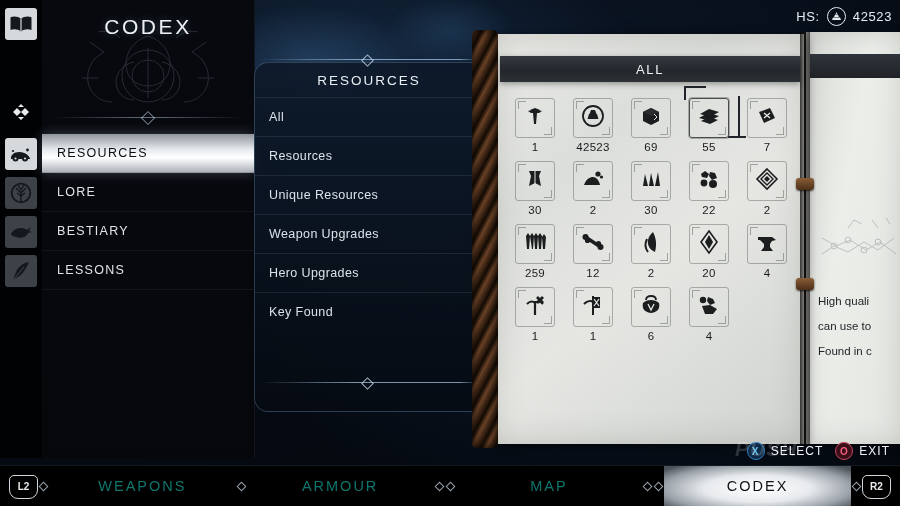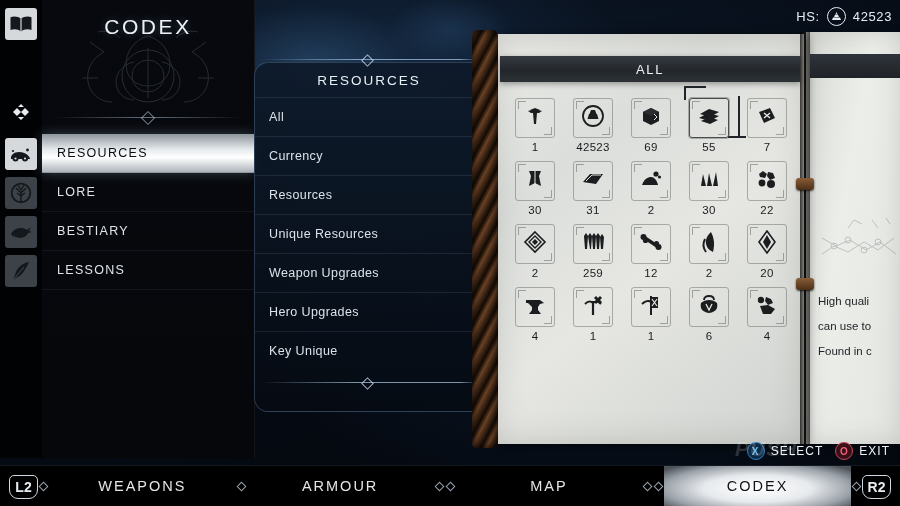--- a/index.html
+++ b/index.html
@@ -129,26 +129,26 @@
   .pr{display:flex;align-items:center;gap:6px;}
   .btn-x,.btn-o{width:16px;height:16px;border-radius:50%;display:flex;align-items:center;
         justify-content:center;font-size:10px;font-weight:bold;}
   .btn-x{background:#0f2a46;border:1.4px solid #2f7fc4;color:#6cc0f0;}
   .btn-o{background:#3a0f18;border:1.4px solid #c8455f;color:#ef5f7c;}
 
   
   .bottom{position:absolute;left:0;top:465px;width:900px;height:41px;background:#000;
         border-top:1px solid #141820;display:flex;align-items:center;}
   .shoulder{width:27px;height:22px;border:1.6px solid #cfd6dd;border-radius:5px 5px 9px 9px;
-        display:flex;align-items:center;justify-content:center;color:#e6ebf0;font-size:14px;
+        display:flex;align-items:center;justify-content:center;color:#e6ebf0;font-size:10px;
         font-weight:bold;margin-left:9px;flex:0 0 auto;}
   .sep{flex:0 0 auto;width:11px;display:flex;align-items:center;justify-content:center;}
   .sep span{display:block;width:5px;height:5px;border:1px solid rgba(200,215,230,.75);
         transform:rotate(45deg);}
-  .tab{flex:1 1 0;text-align:center;color:#e5e5e5;font-size:14.5px;letter-spacing:2px;
+  .tab{flex:1 1 0;text-align:center;color:#0f766e;font-size:14.5px;letter-spacing:2px;
         height:41px;line-height:41px;}
   .tab.active{color:#101214;
         background:radial-gradient(ellipse 120px 30px at 50% 55%, #ffffff 0%, #e7eaed 45%, #9aa1a8 78%, #4c5258 100%);}
   .watermark{position:absolute;left:735px;top:437px;color:rgba(255,255,255,.16);
         font-size:21px;letter-spacing:1px;font-weight:bold;font-style:italic;pointer-events:none;}
 </style>
 </head>
 <body>
 
 <div id="app">
@@ -252,36 +252,33 @@
   </div>
 
   <div class="respanel">
     <div class="res-tick-top"></div>
     <div class="tick-dia" style="left:108px;top:-7px"></div>
     <div class="res-title">RESOURCES</div>
     <div class="res-item">
         <span>All</span>
       </div>
     <div class="res-item">
-        <span>Currency</span>
-      </div>
-    <div class="res-item">
         <span>Resources</span>
       </div>
     <div class="res-item">
         <span>Unique Resources</span>
       </div>
     <div class="res-item">
         <span>Weapon Upgrades</span>
       </div>
     <div class="res-item">
         <span>Hero Upgrades</span>
       </div>
     <div class="res-item">
-        <span>Key Unique</span>
+        <span>Key Found</span>
       </div>
     <div class="res-tick-bot"></div>
     <div class="tick-dia" style="left:108px;top:316px"></div>
   </div>
 
   <div class="book">
     <div class="book-shadow"></div>
     <div class="page-right"></div>
     <div class="page-left"></div>
     <div class="gutter"></div>
@@ -358,29 +355,20 @@
       <div class="cell">
           <div class="slot">
             <span><svg width="22" height="22" viewBox="0 0 22 22">
                 <path d="M5 3h12l-2 5 2 10-6-3-6 3 2-10z" fill="#1b1d1f"></path>
                 <path d="M11 3v15" stroke="#e6e7e3" stroke-width="1"></path>
               </svg></span>
           </div>
           <div class="qty">30</div>
         </div>
 
-      <div class="cell">
-          <div class="slot">
-            <span><svg width="24" height="18" viewBox="0 0 24 18">
-                <path d="M2 12L9 4h13l-7 10z" fill="#1b1d1f"></path>
-                <path d="M5 11l6-6h9" stroke="#e6e7e3" stroke-width="1" fill="none"></path>
-              </svg></span>
-          </div>
-          <div class="qty">31</div>
-        </div>
 
       <div class="cell">
           <div class="slot">
             <span><svg width="24" height="20" viewBox="0 0 24 20">
                 <path d="M3 16c2-6 6-8 9-8s6 3 7 8z" fill="#1b1d1f"></path>
                 <circle cx="17" cy="5" r="2.6" fill="#1b1d1f"></circle>
                 <circle cx="20.5" cy="8" r="1.6" fill="#1b1d1f"></circle>
               </svg></span>
           </div>
           <div class="qty">2</div>

